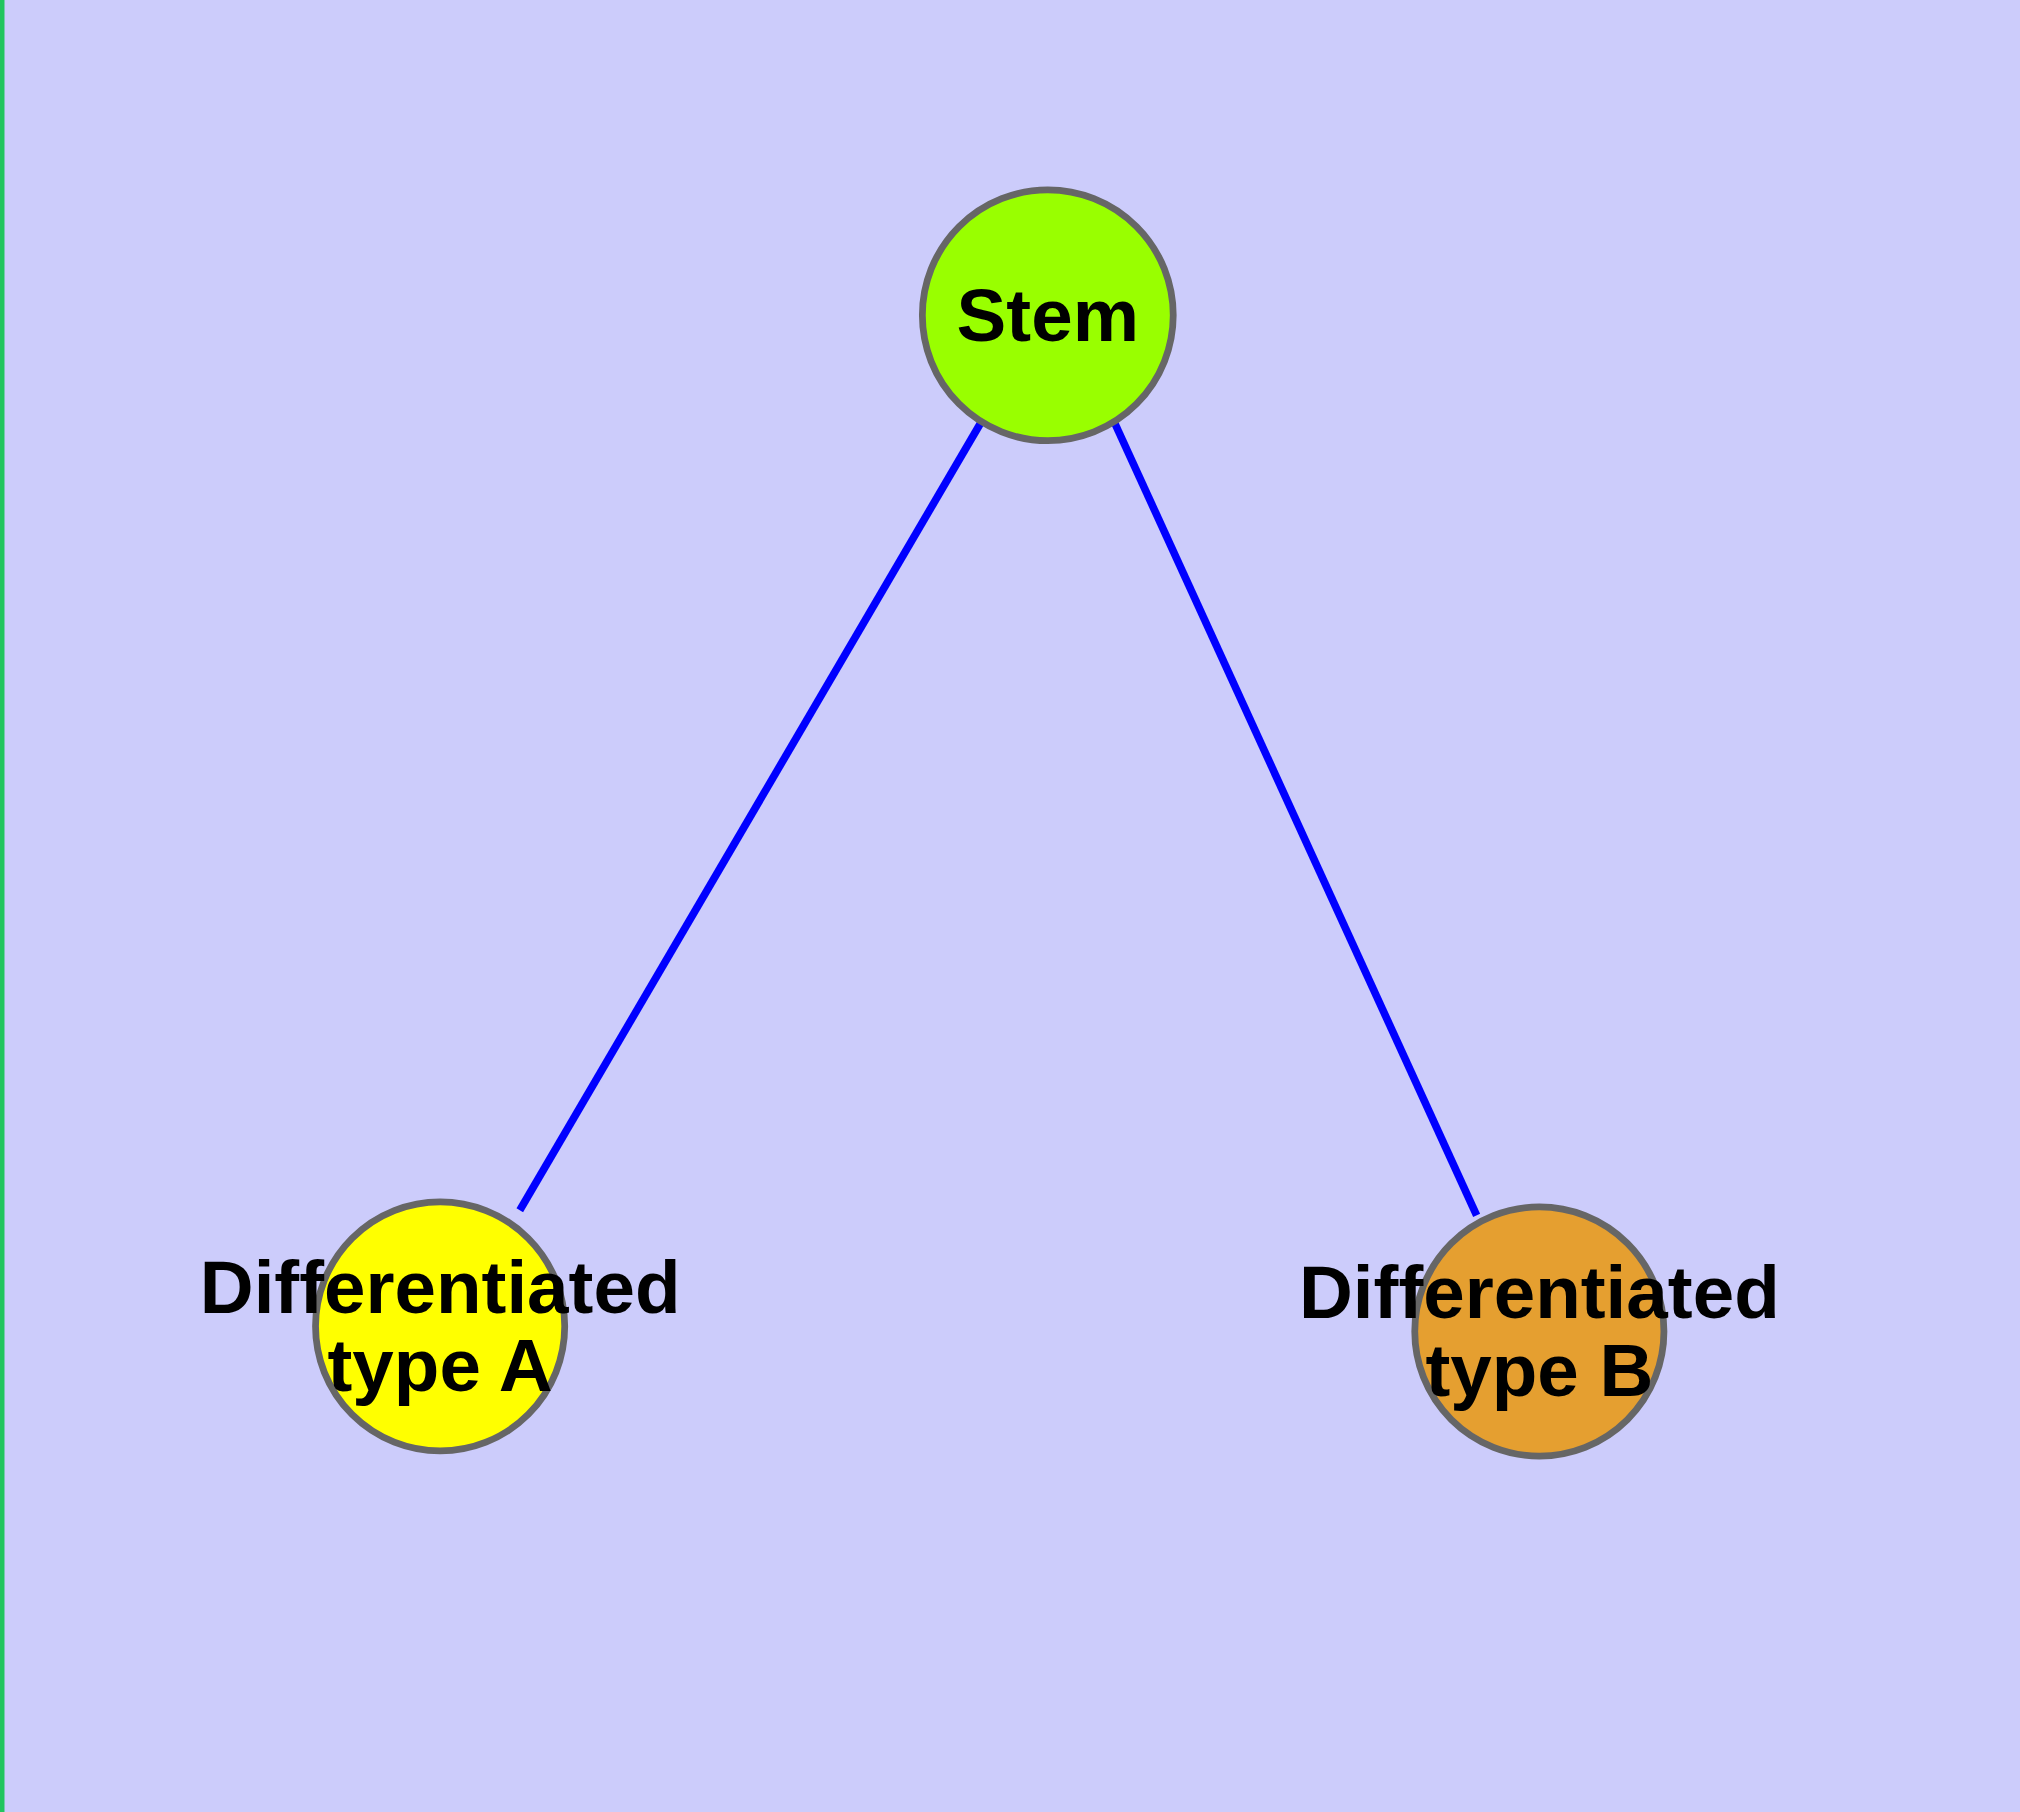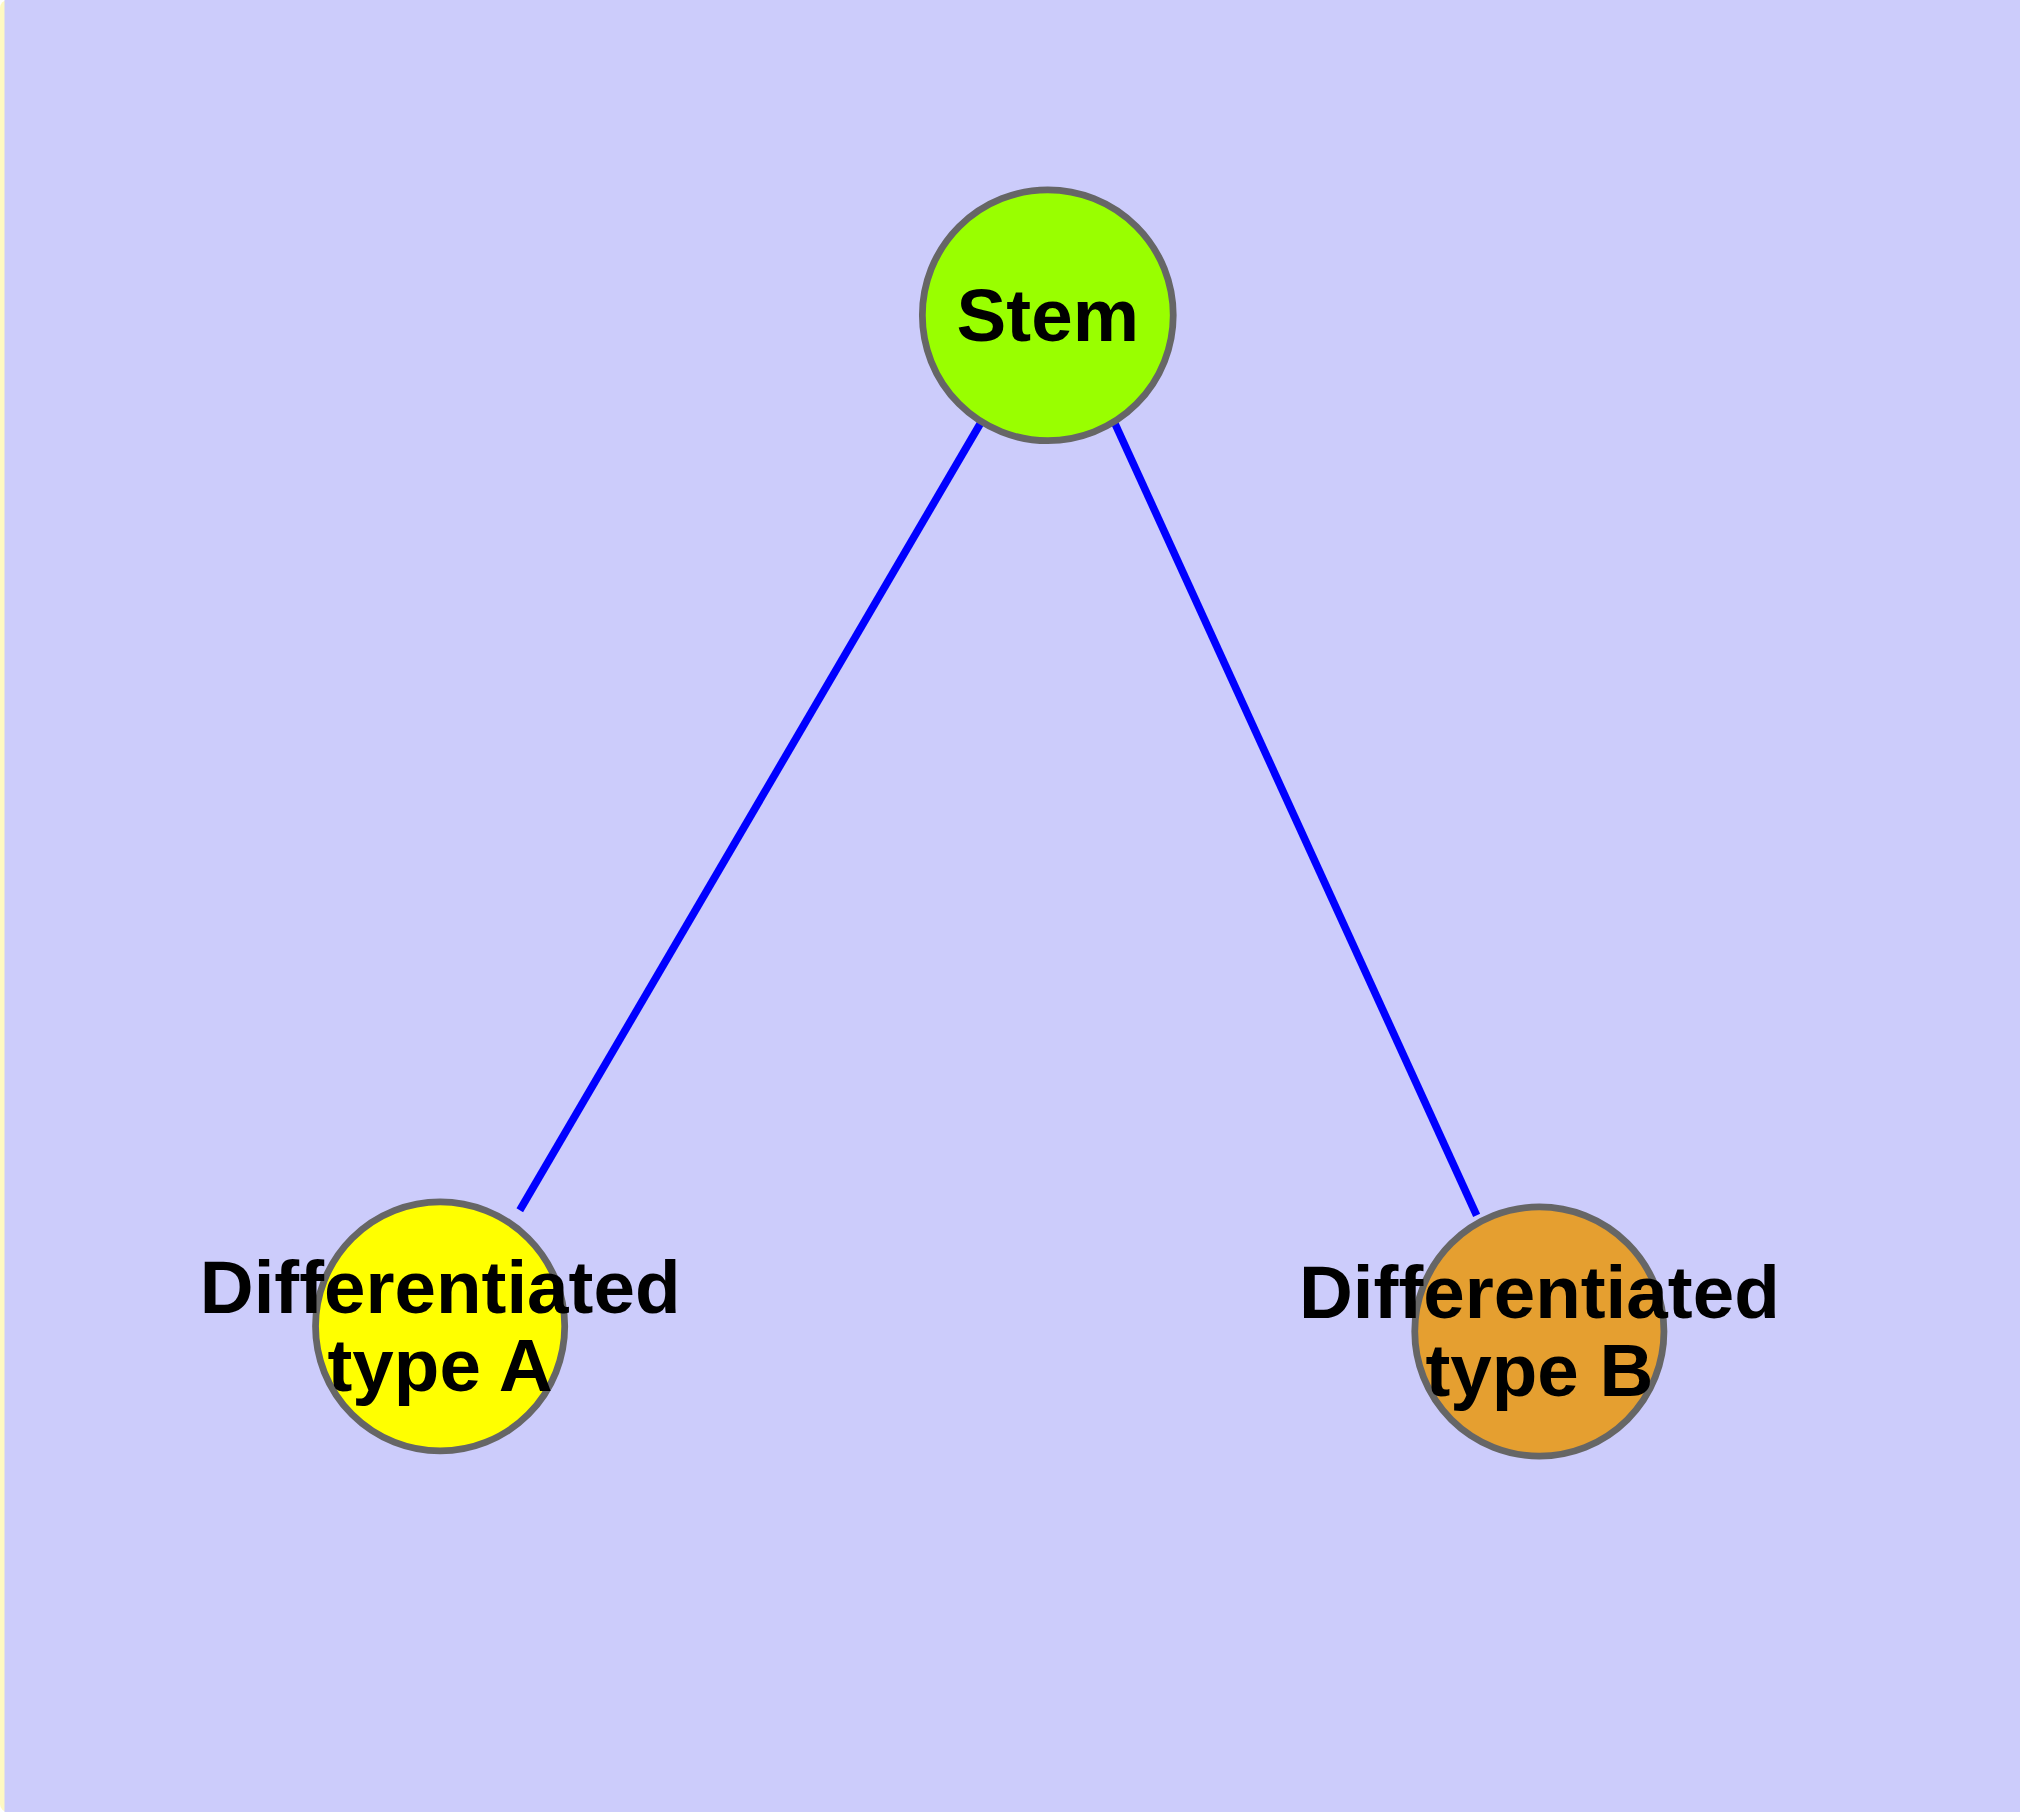--- a/index.html
+++ b/index.html
@@ -32,21 +32,21 @@
     font-family: "Liberation Sans", "DejaVu Sans", sans-serif;
     font-weight: bold;
     fill: #000000;
     text-anchor: middle;
     paint-order: normal;
   }
 </style>
 </head>
 <body style="background: rgb(255, 255, 255);">
 
-<div id="graph-canvas" style="background: #fef9c3; border-radius: 8px;">
+<div id="graph-canvas" style="background: #22c55e;">
   <svg id="graph-svg" viewBox="0 0 2384 2138" xmlns="http://www.w3.org/2000/svg">
 
     <rect id="bg-rect" x="5" y="0" width="2379" height="2138" fill="#ccccfb"></rect>
 
     <g id="edges-layer">
       <line class="graph-edge" x1="1158" y1="497" x2="613" y2="1428" stroke="#0000ff" stroke-width="9" stroke-linecap="butt"></line>
       <line class="graph-edge" x1="1314" y1="497" x2="1742" y2="1434" stroke="#0000ff" stroke-width="9" stroke-linecap="butt"></line>
     </g>
 
     <g id="nodes-layer">

